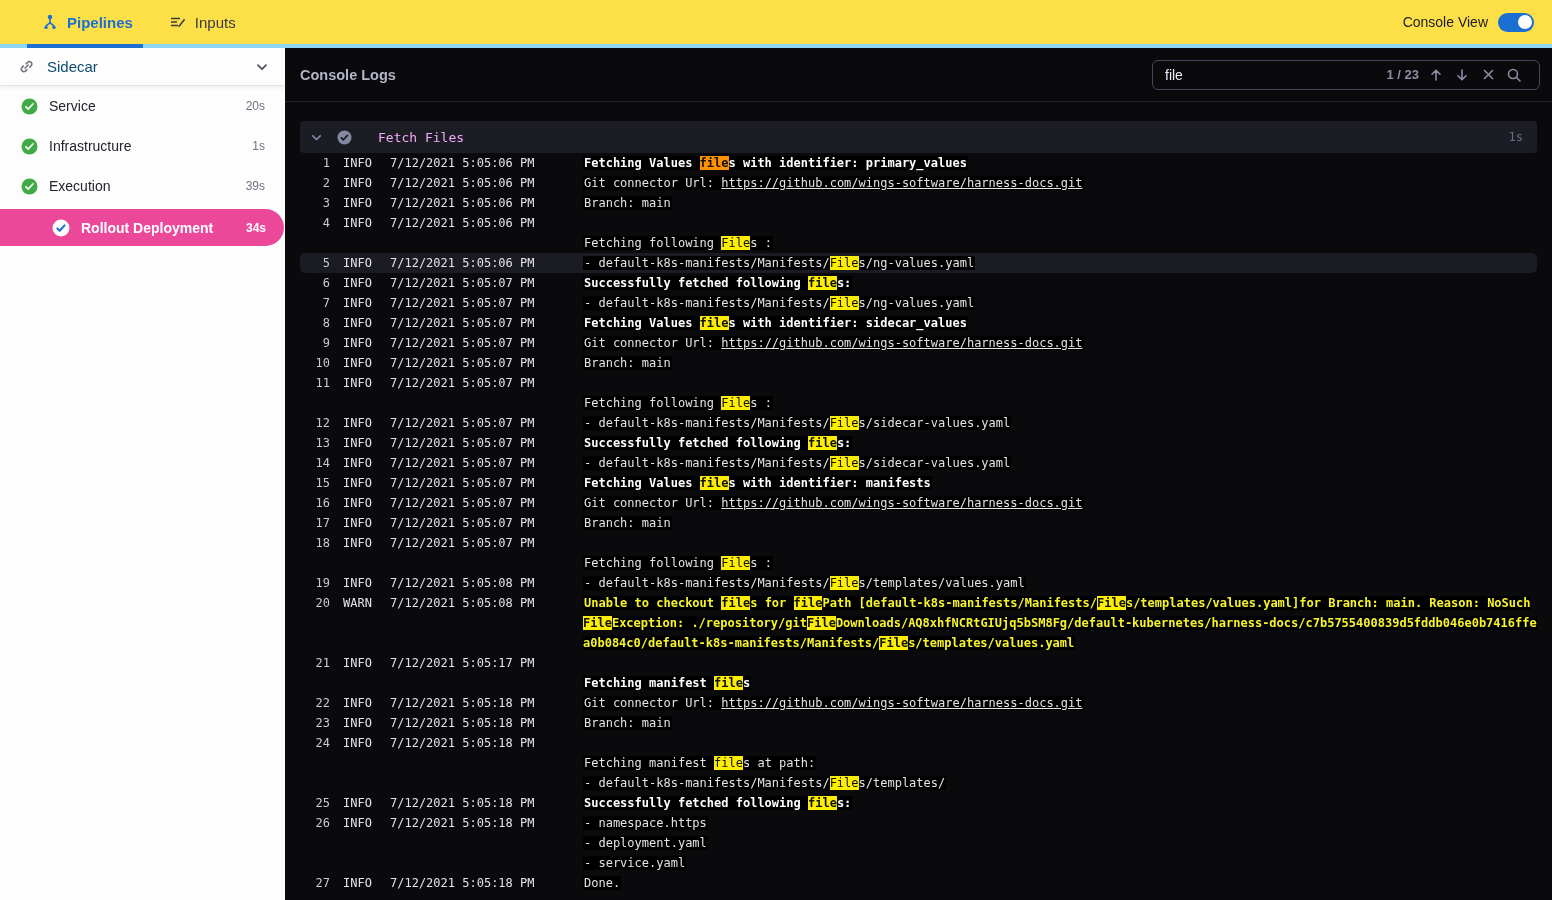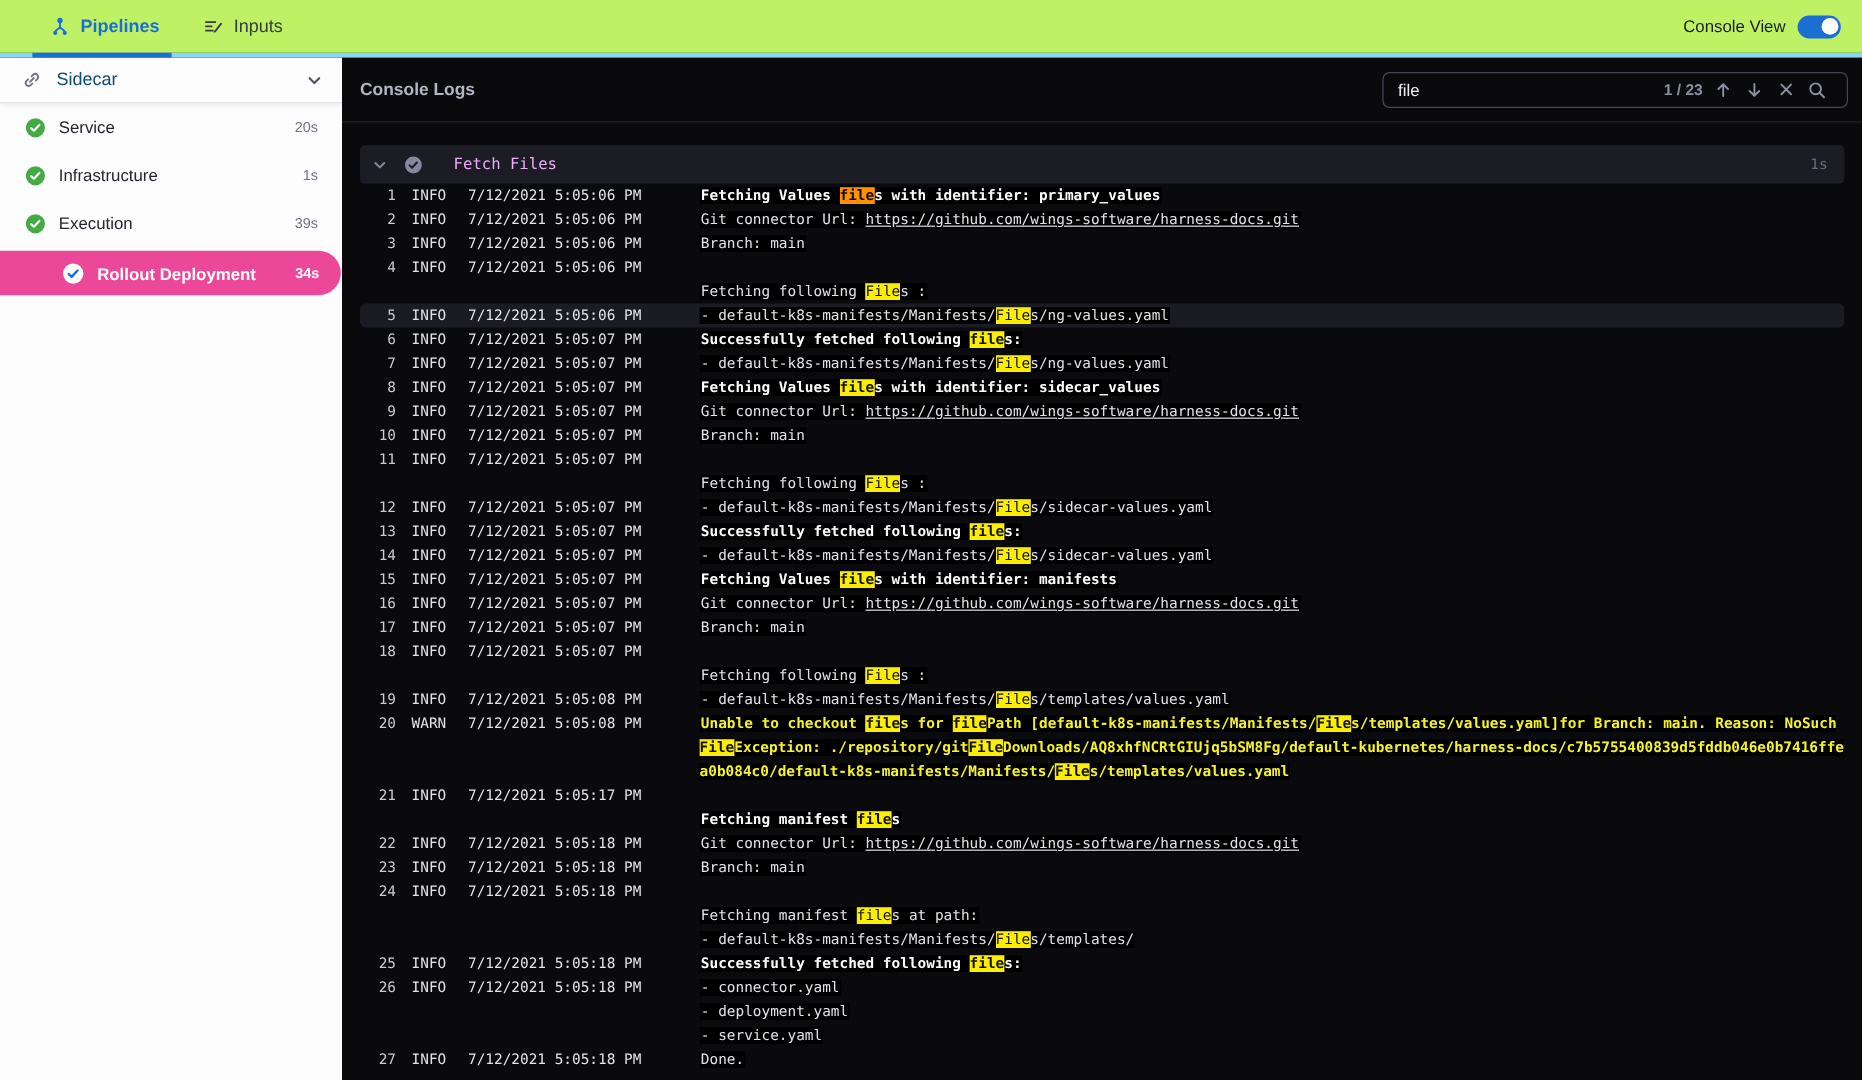--- a/index.html
+++ b/index.html
@@ -1,21 +1,21 @@
 <!DOCTYPE html>
 <html><head>
 <meta charset="utf-8">
 <style>
   * { margin:0; padding:0; box-sizing:border-box; }
   html,body { width:1552px; height:900px; overflow:hidden; background:#0a0a0d;
               font-family:"Liberation Sans", sans-serif; }
   .app { width:1552px; height:900px; display:flex; flex-direction:column; }
 
   
-  .topbar { height:44px; background:#bef264; display:flex; align-items:center; flex:0 0 auto; }
+  .topbar { height:44px; background:#fde047; display:flex; align-items:center; flex:0 0 auto; }
   .tabs { display:flex; align-items:center; height:100%; }
   .tab { display:flex; align-items:center; gap:9px; padding:0 18px; height:100%;
          font-size:15px; color:#383a45; cursor:pointer; }
   .tab.first { padding-left:42px; }
   .tab.active { color:#1b6fd3; font-weight:700; }
   .topbar-right { margin-left:auto; display:flex; align-items:center; gap:10px; padding-right:18px; }
   .console-view-label { font-size:14px; color:#1c1d25; }
   .toggle { width:36px; height:19px; border-radius:10px; background:#1b6fd3; position:relative; cursor:pointer; }
   .toggle .knob { position:absolute; right:2.5px; top:2.5px; width:14px; height:14px; border-radius:50%; background:#fff; }
 
@@ -407,21 +407,21 @@
           <div class="log-row bold">
             <span class="ln">25</span>
             <span class="lvl">INFO</span>
             <span class="time">7/12/2021 5:05:18 PM</span>
             <span class="msg"><span class="msg-text">Successfully fetched following <span class="hl">file</span>s:</span></span>
           </div>
           <div class="log-row">
             <span class="ln">26</span>
             <span class="lvl">INFO</span>
             <span class="time">7/12/2021 5:05:18 PM</span>
-            <span class="msg"><span class="msg-text">- connector.yaml</span></span>
+            <span class="msg"><span class="msg-text">- namespace.https</span></span>
           </div>
           <div class="log-row">
             <span class="ln"></span>
             <span class="lvl"></span>
             <span class="time"></span>
             <span class="msg"><span class="msg-text">- deployment.yaml</span></span>
           </div>
           <div class="log-row">
             <span class="ln"></span>
             <span class="lvl"></span>

